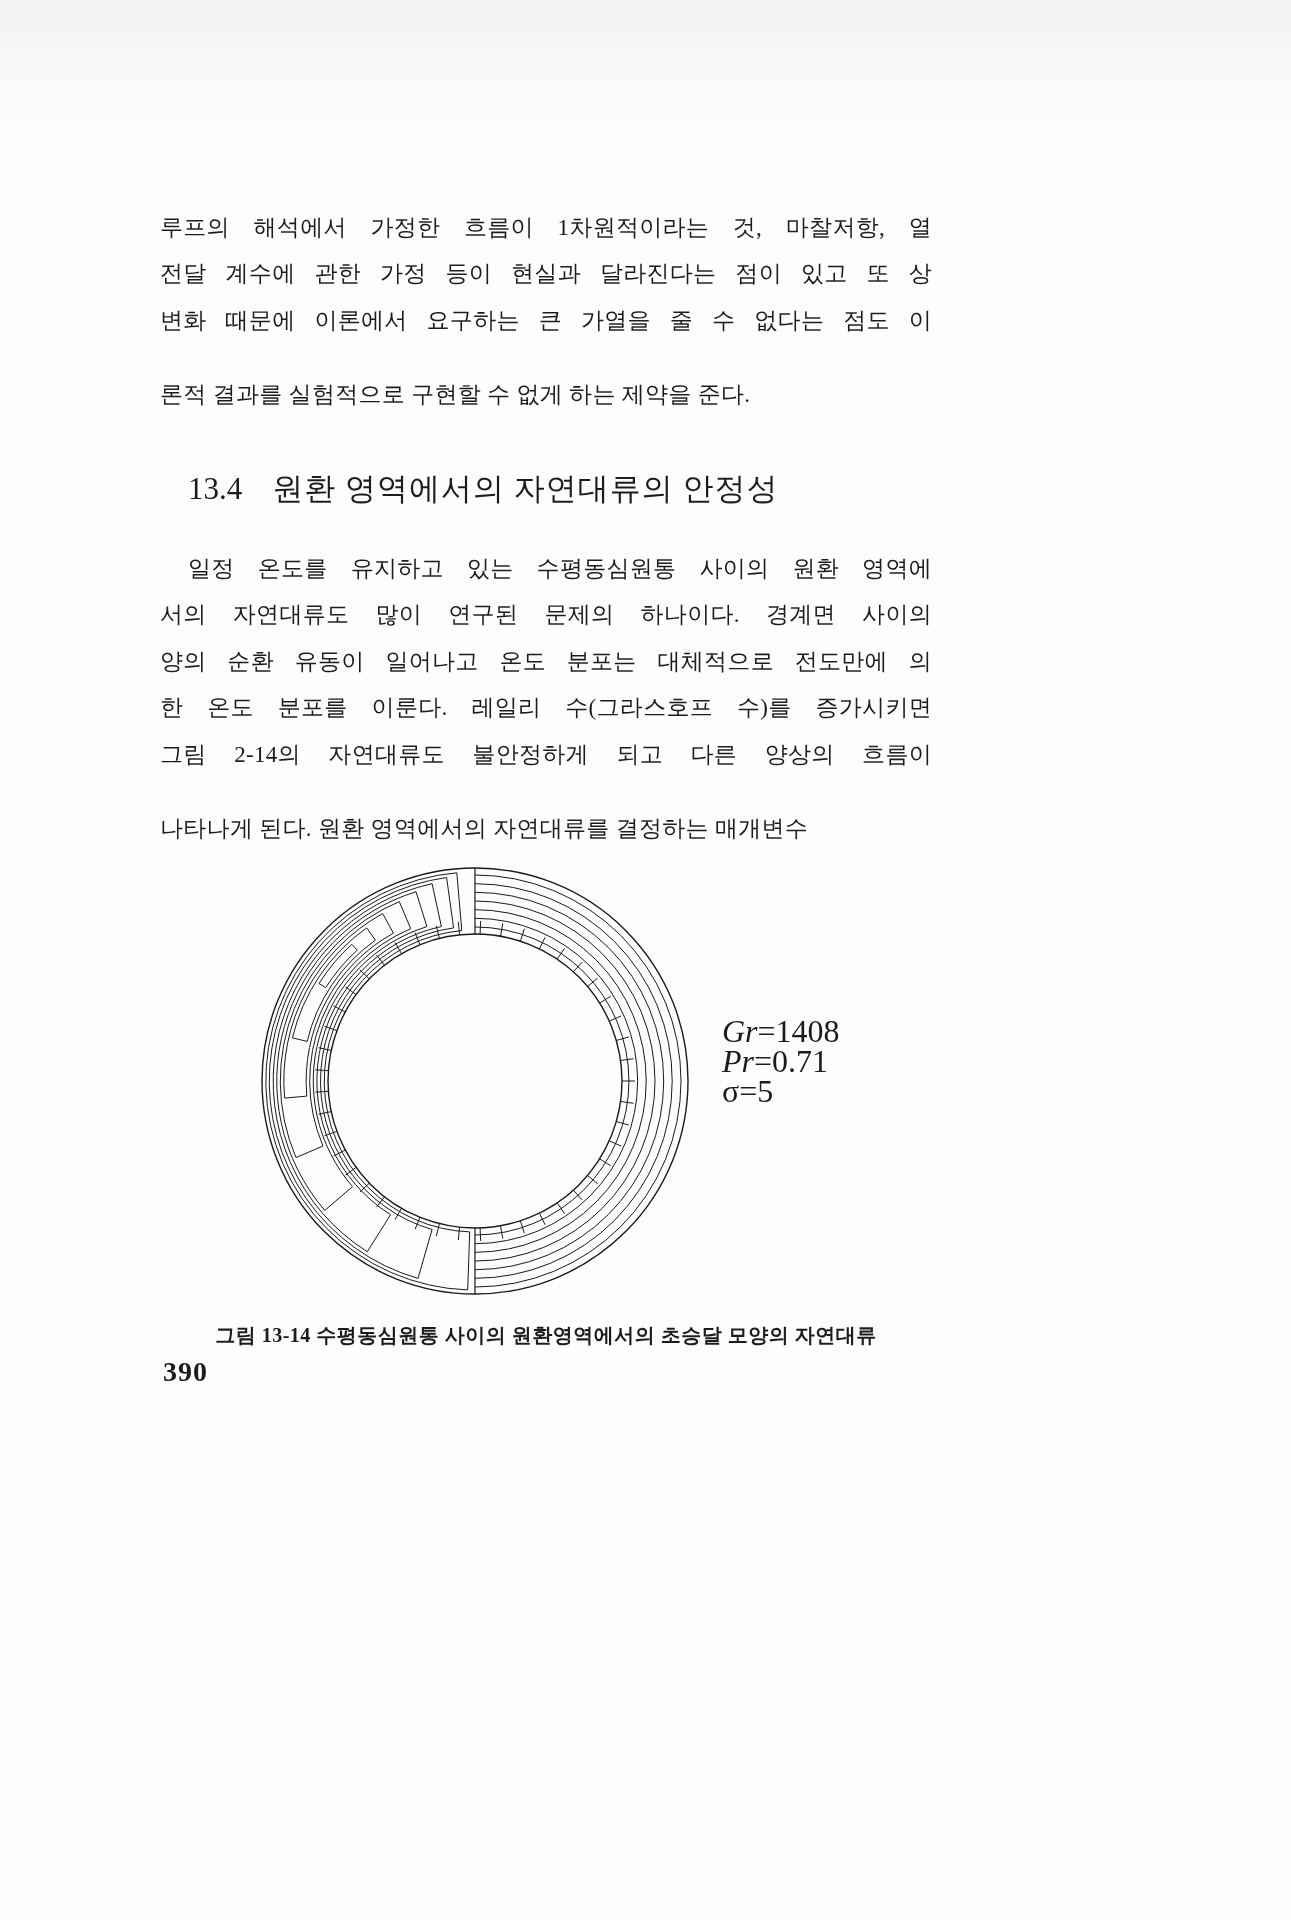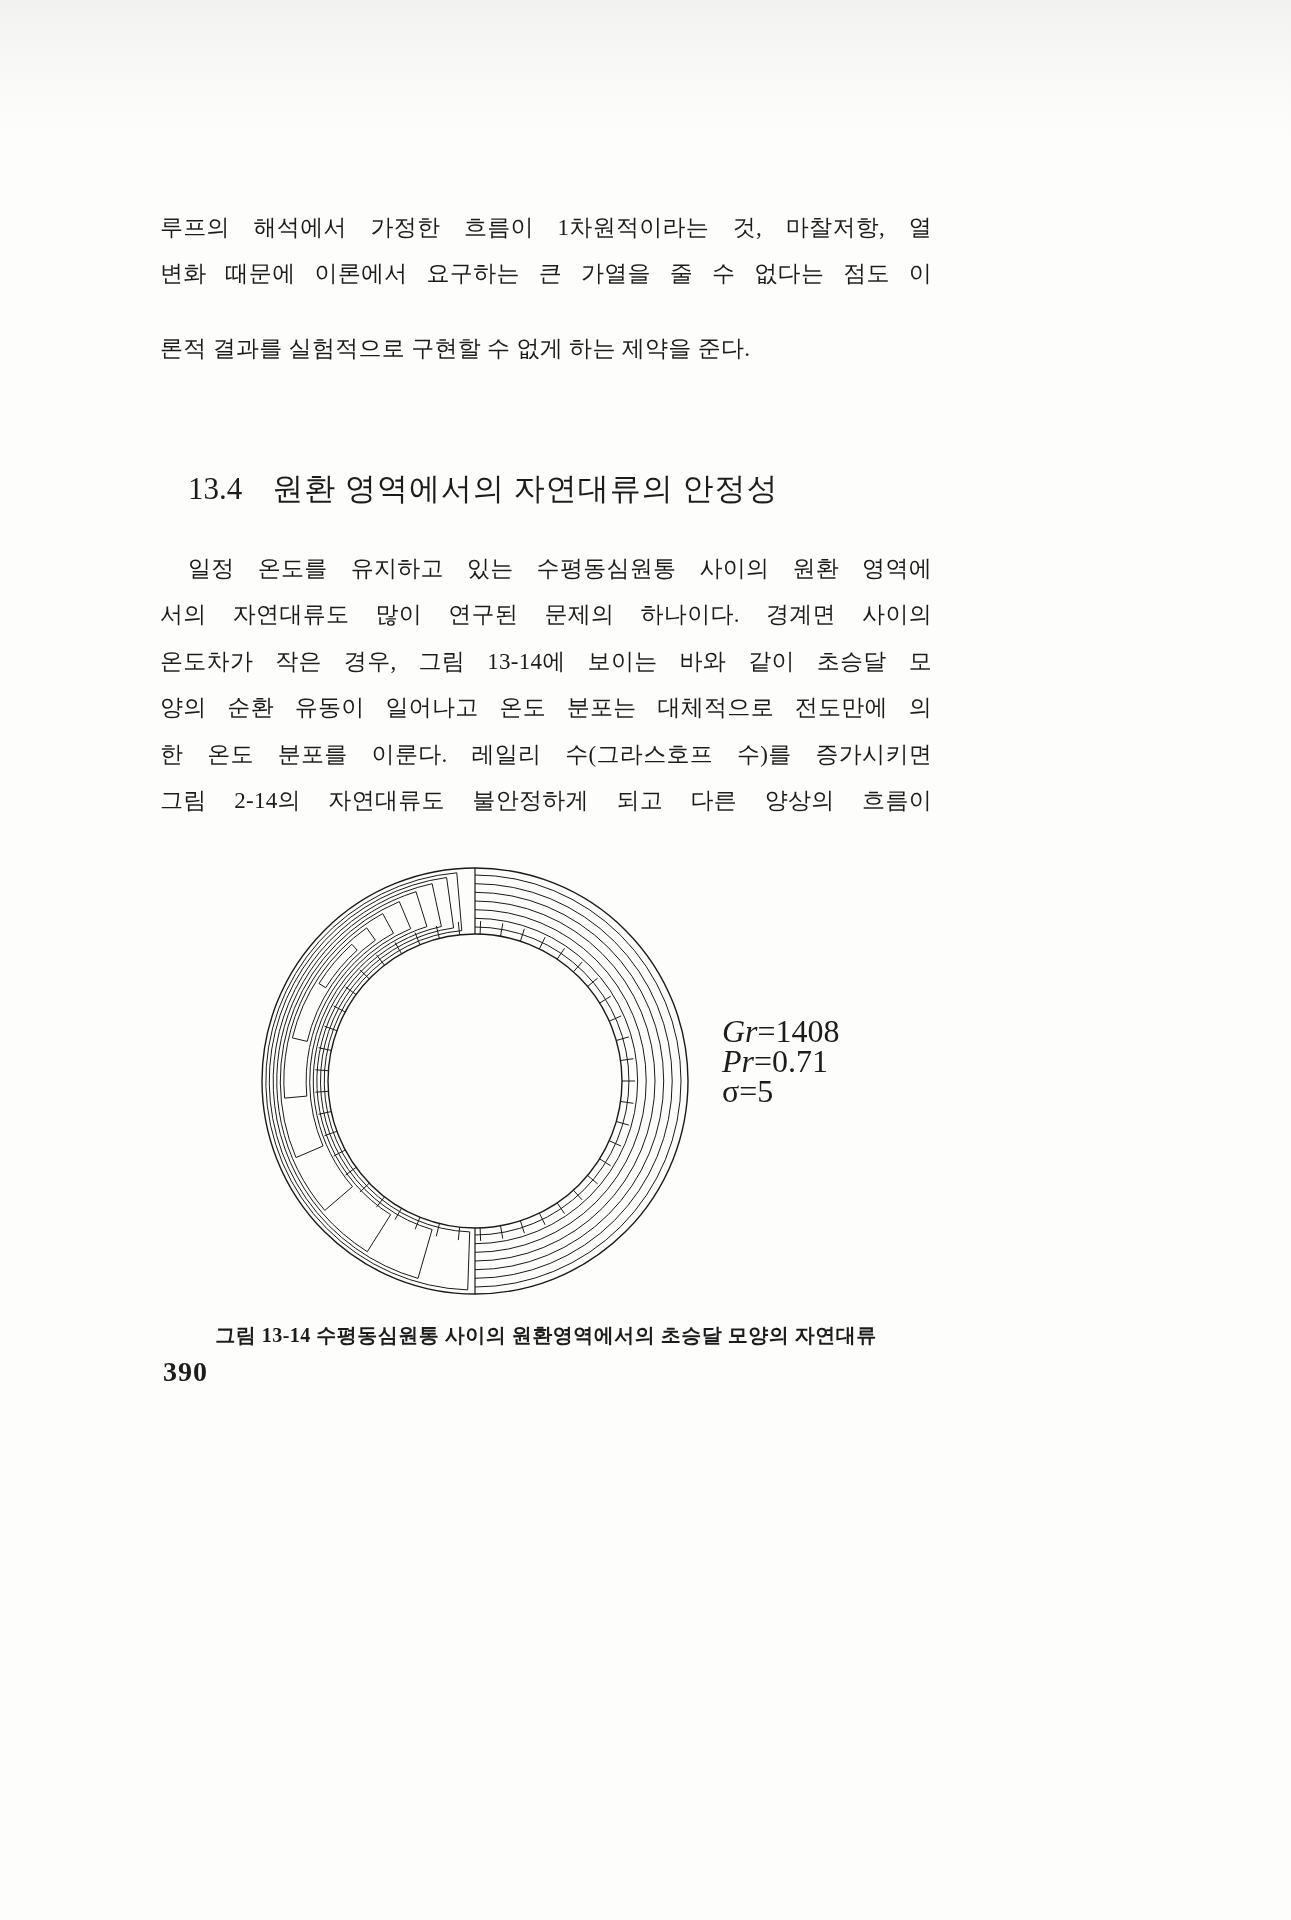--- a/index.html
+++ b/index.html
@@ -47,35 +47,36 @@
     font-weight:bold; font-size:28px; letter-spacing:1px;
   }
 </style>
 </head>
 <body>
 
 <div class="scan-shadow"></div>
 
 <div class="textcol" style="top:205px">
   <div class="jline">루프의 해석에서 가정한 흐름이 1차원적이라는 것, 마찰저항, 열</div>
+  <div class="jline">전달 계수에 관한 가정 등이 현실과 달라진다는 점이 있고 또 상</div>
   <div class="jline">변화 때문에 이론에서 요구하는 큰 가열을 줄 수 없다는 점도 이</div>
   <div class="jline last">론적 결과를 실험적으로 구현할 수 없게 하는 제약을 준다.</div>
 </div>
 
 <div class="heading">
   <span class="num">13.4</span><span>원환 영역에서의 자연대류의 안정성</span>
 </div>
 
 <div class="textcol" style="top:546px">
   <div class="jline indent">일정 온도를 유지하고 있는 수평동심원통 사이의 원환 영역에</div>
   <div class="jline">서의 자연대류도 많이 연구된 문제의 하나이다. 경계면 사이의</div>
-  <div class="jline">온도차가 작은 경우, 그림 13-14에 보이는 바와 같이 초승달 모</div>
   <div class="jline">양의 순환 유동이 일어나고 온도 분포는 대체적으로 전도만에 의</div>
   <div class="jline">한 온도 분포를 이룬다. 레일리 수(그라스호프 수)를 증가시키면</div>
   <div class="jline">그림 2-14의 자연대류도 불안정하게 되고 다른 양상의 흐름이</div>
+  <div class="jline last">나타나게 된다. 원환 영역에서의 자연대류를 결정하는 매개변수</div>
 </div>
 
 <div class="figure-wrap">
   <svg id="annulus-svg" width="480" height="470" viewBox="0 0 480 470">
       <circle cx="236" cy="233" r="213" fill="none" stroke="#1a1a1a" stroke-width="1.4"></circle>
       <circle cx="236" cy="233" r="147" fill="none" stroke="#1a1a1a" stroke-width="1.4"></circle>
       <line x1="383.0" y1="233.0" x2="396.0" y2="233.0" stroke="#1a1a1a" stroke-width="1"></line>
       <line x1="381.6" y1="212.5" x2="394.4" y2="210.7" stroke="#1a1a1a" stroke-width="1"></line>
       <line x1="377.3" y1="192.5" x2="389.8" y2="188.9" stroke="#1a1a1a" stroke-width="1"></line>
       <line x1="370.3" y1="173.2" x2="382.2" y2="167.9" stroke="#1a1a1a" stroke-width="1"></line>

